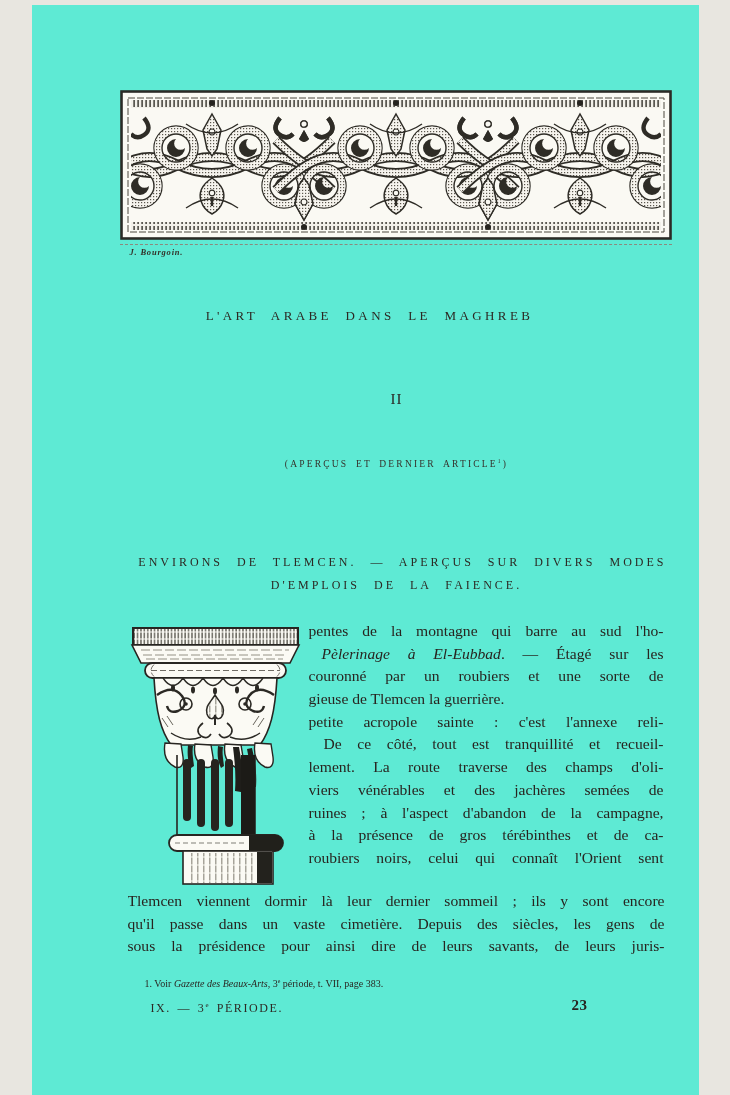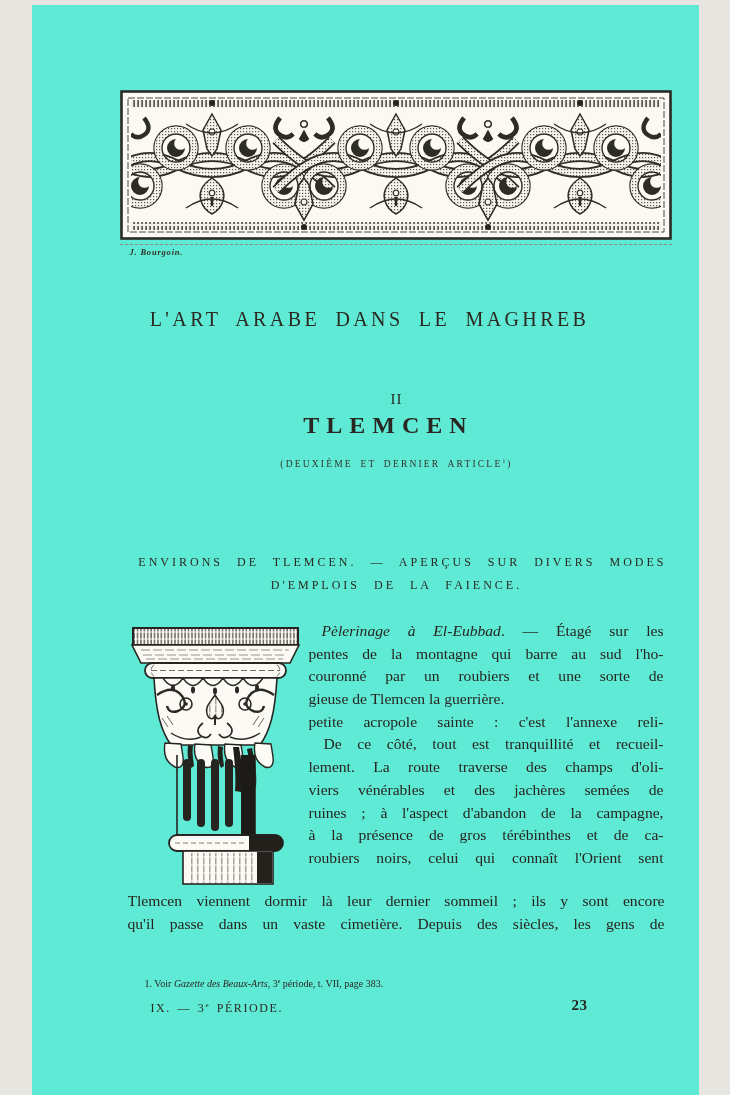--- a/index.html
+++ b/index.html
@@ -8,21 +8,21 @@
 
   
   .frieze{position:absolute;left:88px;top:85px;width:552px;height:150px;}
   .frieze-underline{position:absolute;left:88px;top:239px;width:552px;height:0;
      border-top:1px dashed #8d897d;}
   .signature{position:absolute;left:98px;top:242px;font-size:8.5px;font-style:italic;
      font-weight:bold;letter-spacing:0.8px;color:#343129;}
 
   
   .title{position:absolute;left:95px;top:303px;width:540px;text-align:center;
-     font-size:20px;letter-spacing:3.4px;word-spacing:7px;transform:translateX(-27px);
+     font-size:13px;letter-spacing:3.4px;word-spacing:7px;transform:translateX(-27px);
      color:#2c2923;}
   .part{position:absolute;left:95px;top:386px;width:540px;text-align:center;
      font-size:15px;letter-spacing:1px;}
   .chapter{position:absolute;left:95px;top:407px;width:540px;text-align:center;
      font-size:24px;font-weight:600;letter-spacing:7px;transform:translateX(-8px);}
   .subtitle{position:absolute;left:95px;top:454px;width:540px;text-align:center;
      font-size:9.5px;letter-spacing:2.2px;word-spacing:3px;color:#35322b;}
 
   .sect{position:absolute;left:95px;width:540px;text-align:center;
      font-size:12px;letter-spacing:3px;word-spacing:8px;color:#2c2923;}
@@ -128,22 +128,21 @@
       <circle cx="460" cy="13" r="3" fill="#26241f"></circle>
       <circle cx="184" cy="137" r="3" fill="#26241f"></circle>
       <circle cx="368" cy="137" r="3" fill="#26241f"></circle>
     </svg>
   </div>
   <div class="frieze-underline"></div>
   <div class="signature">J. Bourgoin.</div>
 
   <div class="title">L'ART ARABE DANS LE MAGHREB</div>
   <div class="part">II</div>
-  <div class="chapter">TLEMCEN</div>
-  <div class="subtitle"><span>(DEUXIÈME ET DERNIER ARTICLE</span><sup>1</sup><span>)</span></div>
+  <div class="subtitle"><span>(APERÇUS ET DERNIER ARTICLE</span><sup>1</sup><span>)</span></div>
 
   <div class="sect sect1">ENVIRONS DE TLEMCEN. — APERÇUS SUR DIVERS MODES</div>
   <div class="sect sect2">D'EMPLOIS DE LA FAIENCE.</div>
 
   <div class="figure">
     <svg width="173" height="260" viewBox="0 0 173 260">
       <defs>
         <pattern id="pvv" width="3.4" height="7" patternUnits="userSpaceOnUse">
           <rect width="3.4" height="7" fill="#faf9f3"></rect>
           <rect x="1.2" y="0.5" width="1.1" height="6" fill="#39362e"></rect>
@@ -202,36 +201,37 @@
       <path d="M 120,210 h 26 a 8,8 0 0 1 0,16 h -26 z" fill="#21201b"></path>
       <path d="M 46,218 H 116" stroke="#4c4840" stroke-width="0.7" stroke-dasharray="5 3"></path>
 
       <rect x="54" y="226" width="90" height="33" fill="#fbfaf4" stroke="#272521" stroke-width="1.6"></rect>
       <rect x="58" y="228" width="82" height="30" fill="url(#pvl)"></rect>
       <rect x="128" y="227" width="15" height="31" fill="#23221d"></rect>
     </svg>
   </div>
 
   <div class="wrapped">
+      <div class="bline jl">pentes de la montagne qui barre au sud l'ho-</div>
       <div class="bline jl" style="text-indent: 13px;"><span class="it">Pèlerinage à El-Eubbad</span><span>. — Étagé sur les</span></div>
-      <div class="bline jl">pentes de la montagne qui barre au sud l'ho-</div>
       <div class="bline jl">couronné par un roubiers et une sorte de</div>
       <div class="bline">gieuse de Tlemcen la guerrière.</div>
       <div class="bline jl">petite acropole sainte : c'est l'annexe reli-</div>
       <div class="bline jl" style="text-indent: 15px;">De ce côté, tout est tranquillité et recueil-</div>
       <div class="bline jl">lement. La route traverse des champs d'oli-</div>
       <div class="bline jl">viers vénérables et des jachères semées de</div>
       <div class="bline jl">ruines ; à l'aspect d'abandon de la campagne,</div>
       <div class="bline jl">à la présence de gros térébinthes et de ca-</div>
       <div class="bline jl">roubiers noirs, celui qui connaît l'Orient sent</div>
     </div>
 
   <div class="fullw">
       <div class="bline jl">Tlemcen viennent dormir là leur dernier sommeil ; ils y sont encore</div>
       <div class="bline jl">qu'il passe dans un vaste cimetière. Depuis des siècles, les gens de</div>
+      <div class="bline jl">sous la présidence pour ainsi dire de leurs savants, de leurs juris-</div>
     </div>
 
   <div class="footnote"><span>1. Voir </span><span class="it">Gazette des Beaux-Arts</span><span>, 3</span><sup>e</sup><span> période, t. VII, page 383.</span></div>
 
   <div class="footer-mark"><span>IX. — 3</span><sup>e</sup><span> PÉRIODE.</span></div>
   <div class="pagenum">23</div>
 
 </div>
 
 </body></html>

